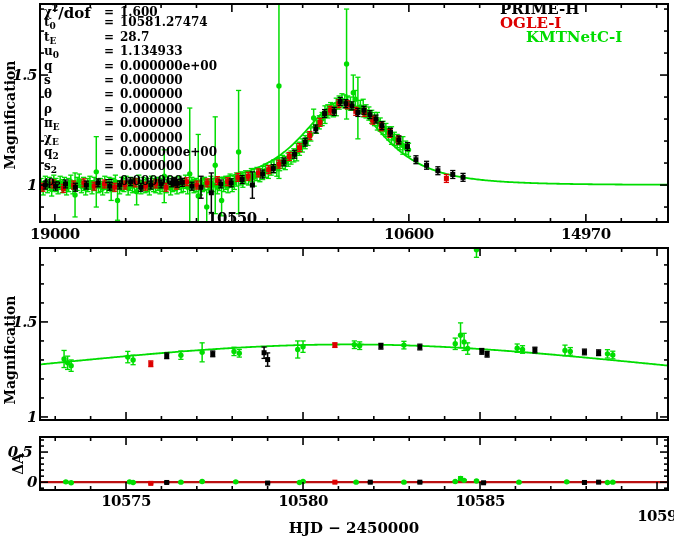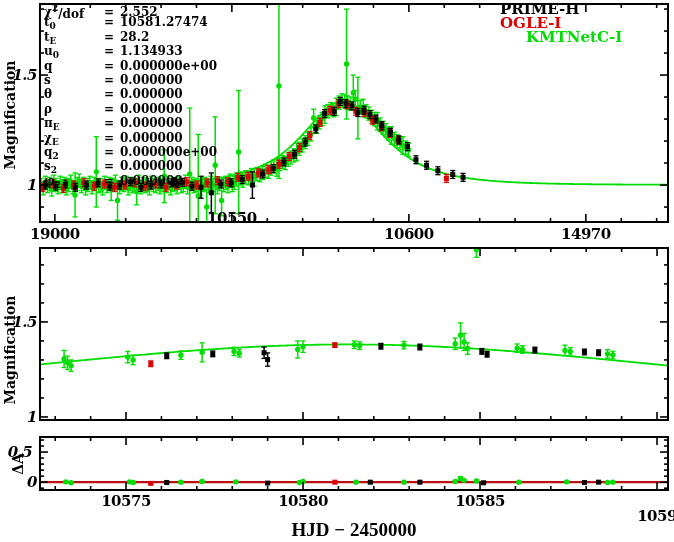--- a/index.html
+++ b/index.html
@@ -3,30 +3,30 @@
 <meta charset="utf-8">
 <style>
   html,body{margin:0;padding:0;background:#fff;}
   .page{position:relative;width:674px;height:542px;background:#ffffff;overflow:hidden;
         font-family:"DejaVu Serif", "Liberation Serif", serif;font-weight:bold;color:#000;}
   svg{position:absolute;left:0;top:0;}
   .txt{position:absolute;white-space:nowrap;}
   .xticklab{position:absolute;transform:translateX(-50%);font-size:15px;letter-spacing:-0.5px;}
   .yticklab{position:absolute;width:34px;text-align:right;font-size:15px;letter-spacing:-0.5px;font-style:italic;}
   .ylab{position:absolute;transform:translate(-50%,-50%) rotate(-90deg);font-size:14px;letter-spacing:0px;}
-  .xlab{position:absolute;transform:translateX(-50%);font-size:19px;font-family:Liberation Serif, serif;}
+  .xlab{position:absolute;transform:translateX(-50%);font-size:15px;}
   .legend{position:absolute;left:500px;top:2px;line-height:14px;font-size:15px;}
   .legend-row{height:14px;}
   .params{position:absolute;left:44px;top:1px;font-size:12px;line-height:14.4px;}
   .prow{display:flex;height:14.4px;align-items:baseline;}
   .psym{display:inline-block;width:60px;}
   .peq{display:inline-block;width:16px;}
   .pval{display:inline-block;}
   sup,sub{font-size:9px;}
-  .ppost{font-size:12px;vertical-align:-2px;}
+  .ppost{font-size:15px;vertical-align:-2px;}
 </style>
 </head>
 <body>
 
 <div class="page">
   <svg id="plot" width="674" height="542">
       <g>
         <clipPath id="clip0">
           <rect x="41" y="5" width="626" height="216"></rect>
         </clipPath>
@@ -1482,31 +1482,31 @@
 
   <div class="legend" id="legend">
       <div class="legend-row" style="color: rgb(0, 0, 0);">PRIME-H</div>
       <div class="legend-row" style="color: rgb(221, 0, 0);">OGLE-I</div>
       <div class="legend-row" style="color: rgb(0, 221, 0); margin-left: 26px;">KMTNetC-I</div>
     </div>
   <div class="params" id="params">
       <div class="prow">
         <span class="psym">χ<sup>2</sup><span class="ppost">/dof</span></span>
         <span class="peq">=</span>
-        <span class="pval">2.552</span>
+        <span class="pval">1.600</span>
       </div>
       <div class="prow">
         <span class="psym">t<sub>0</sub></span>
         <span class="peq">=</span>
         <span class="pval">10581.27474</span>
       </div>
       <div class="prow">
         <span class="psym">t<sub>E</sub></span>
         <span class="peq">=</span>
-        <span class="pval">28.2</span>
+        <span class="pval">28.7</span>
       </div>
       <div class="prow">
         <span class="psym">u<sub>0</sub></span>
         <span class="peq">=</span>
         <span class="pval">1.134933</span>
       </div>
       <div class="prow">
         <span class="psym">q</span>
         <span class="peq">=</span>
         <span class="pval">0.000000e+00</span>

